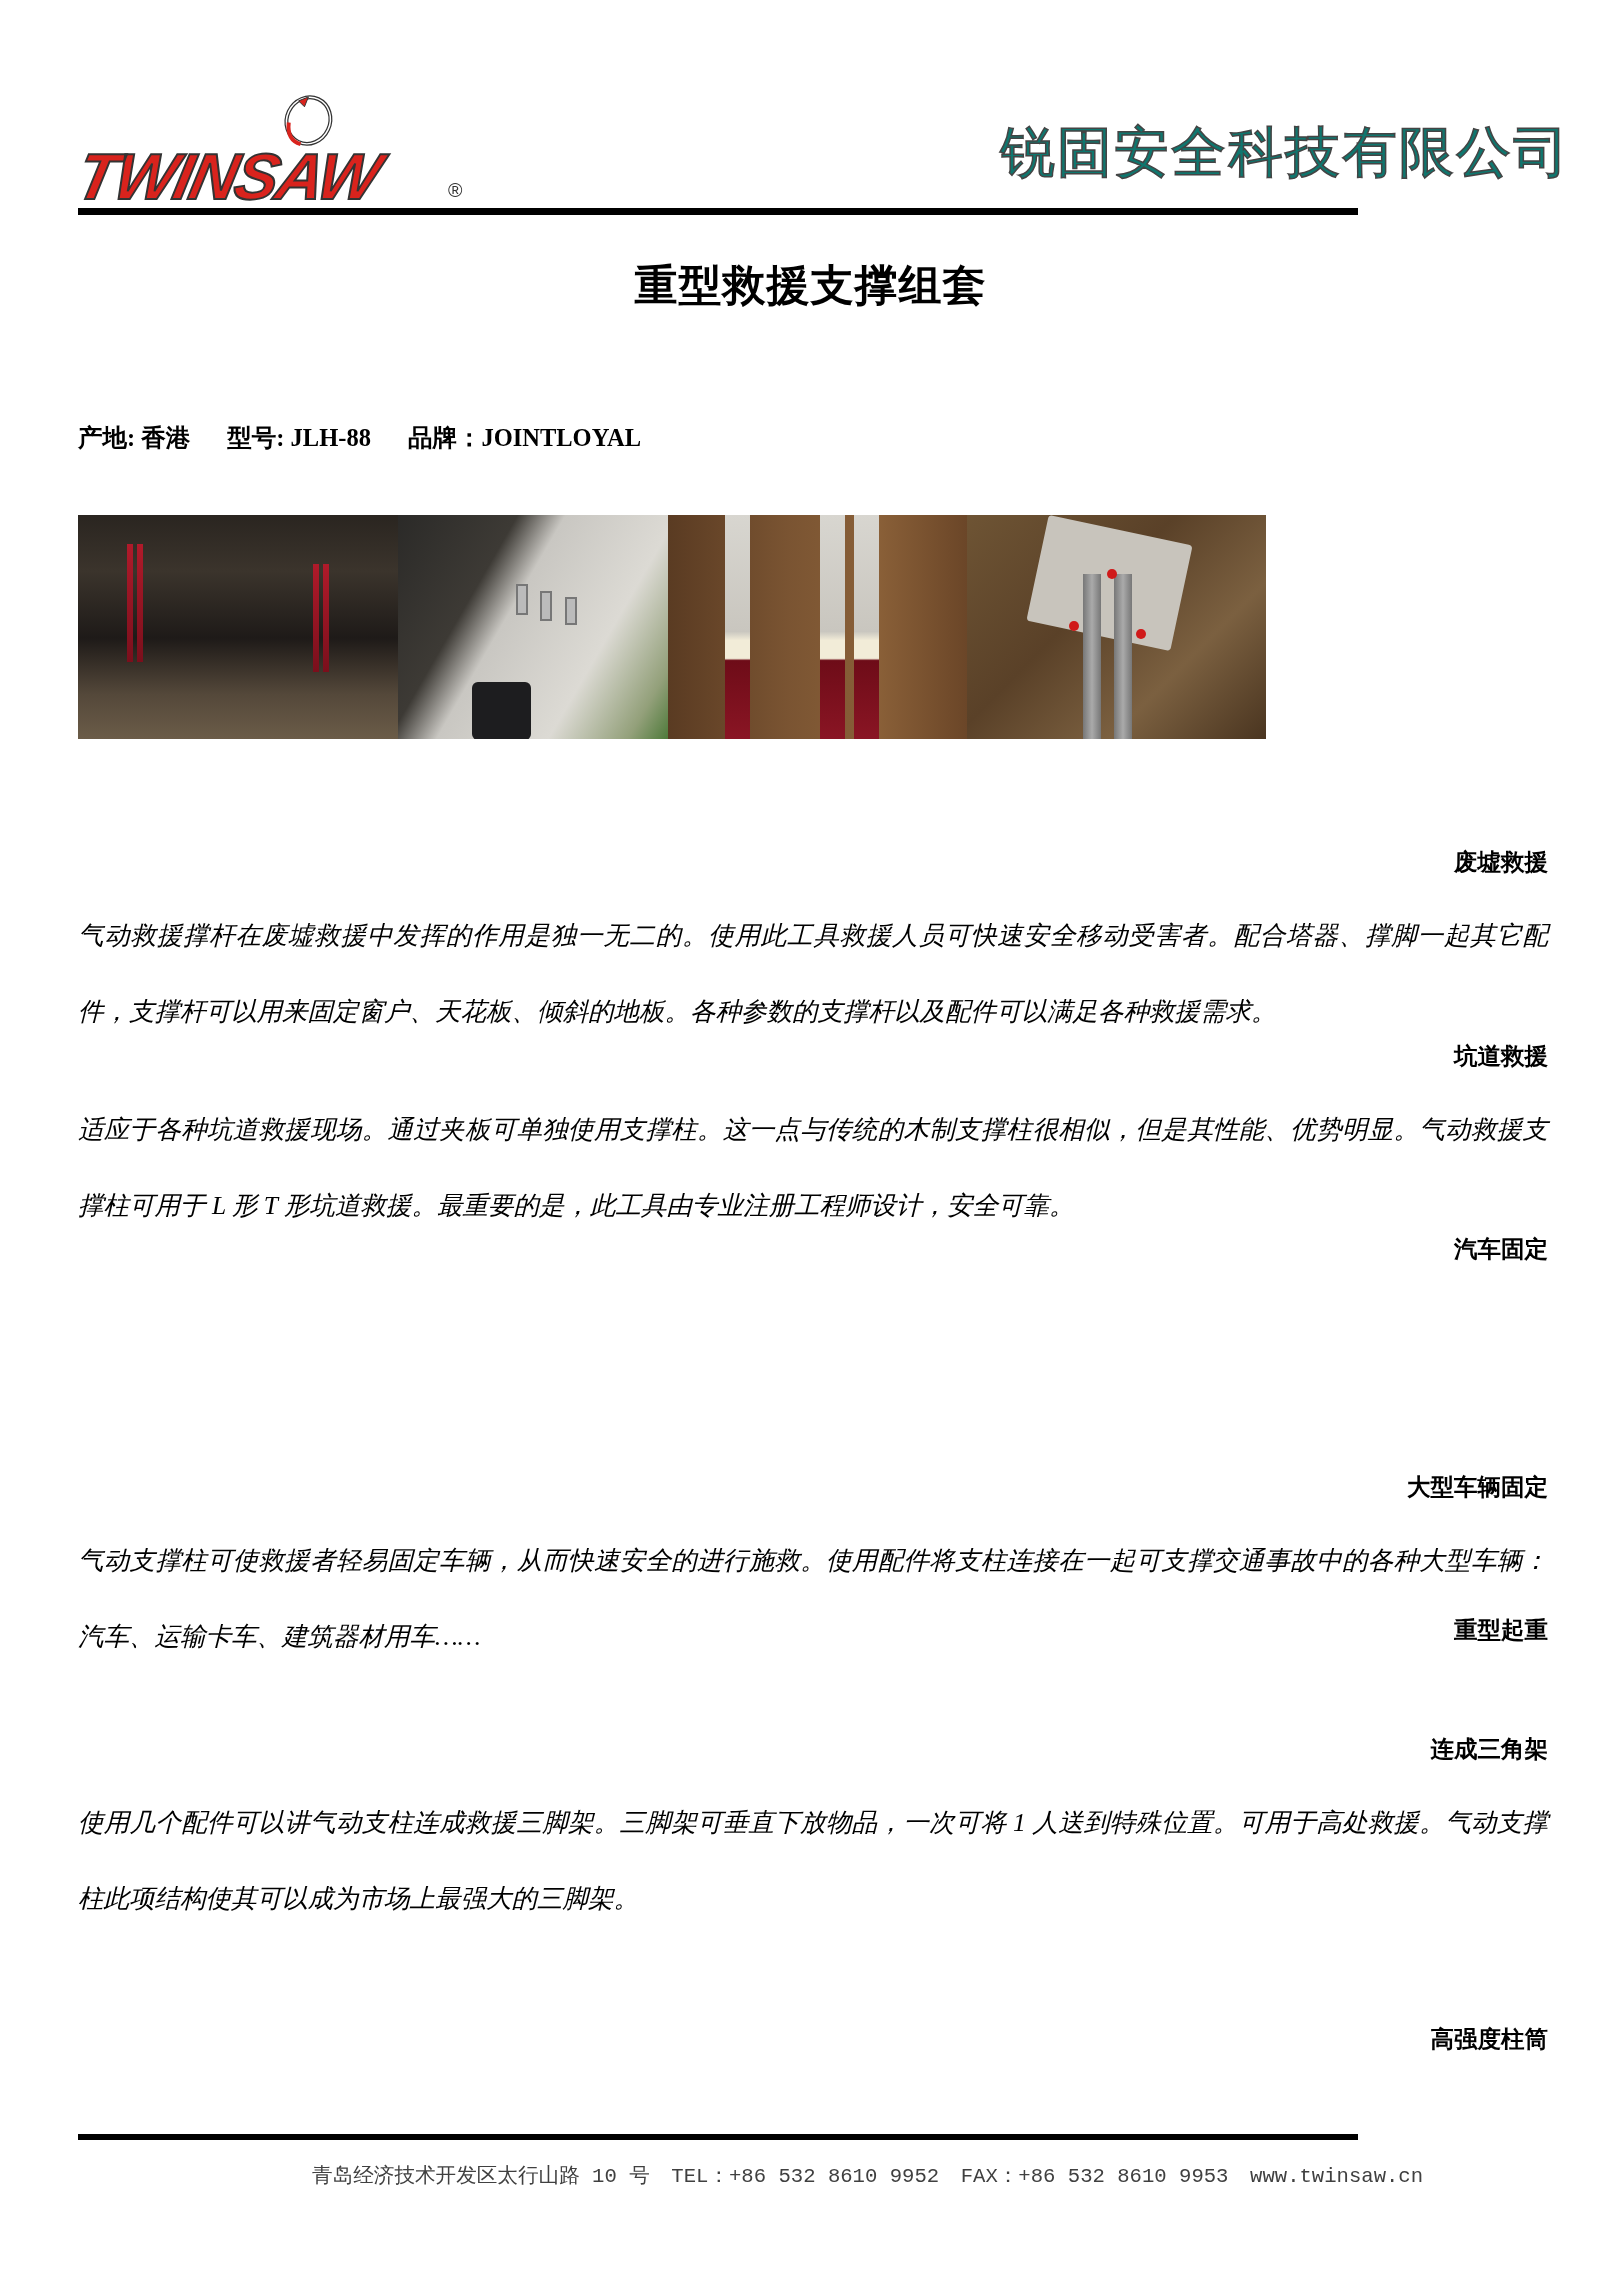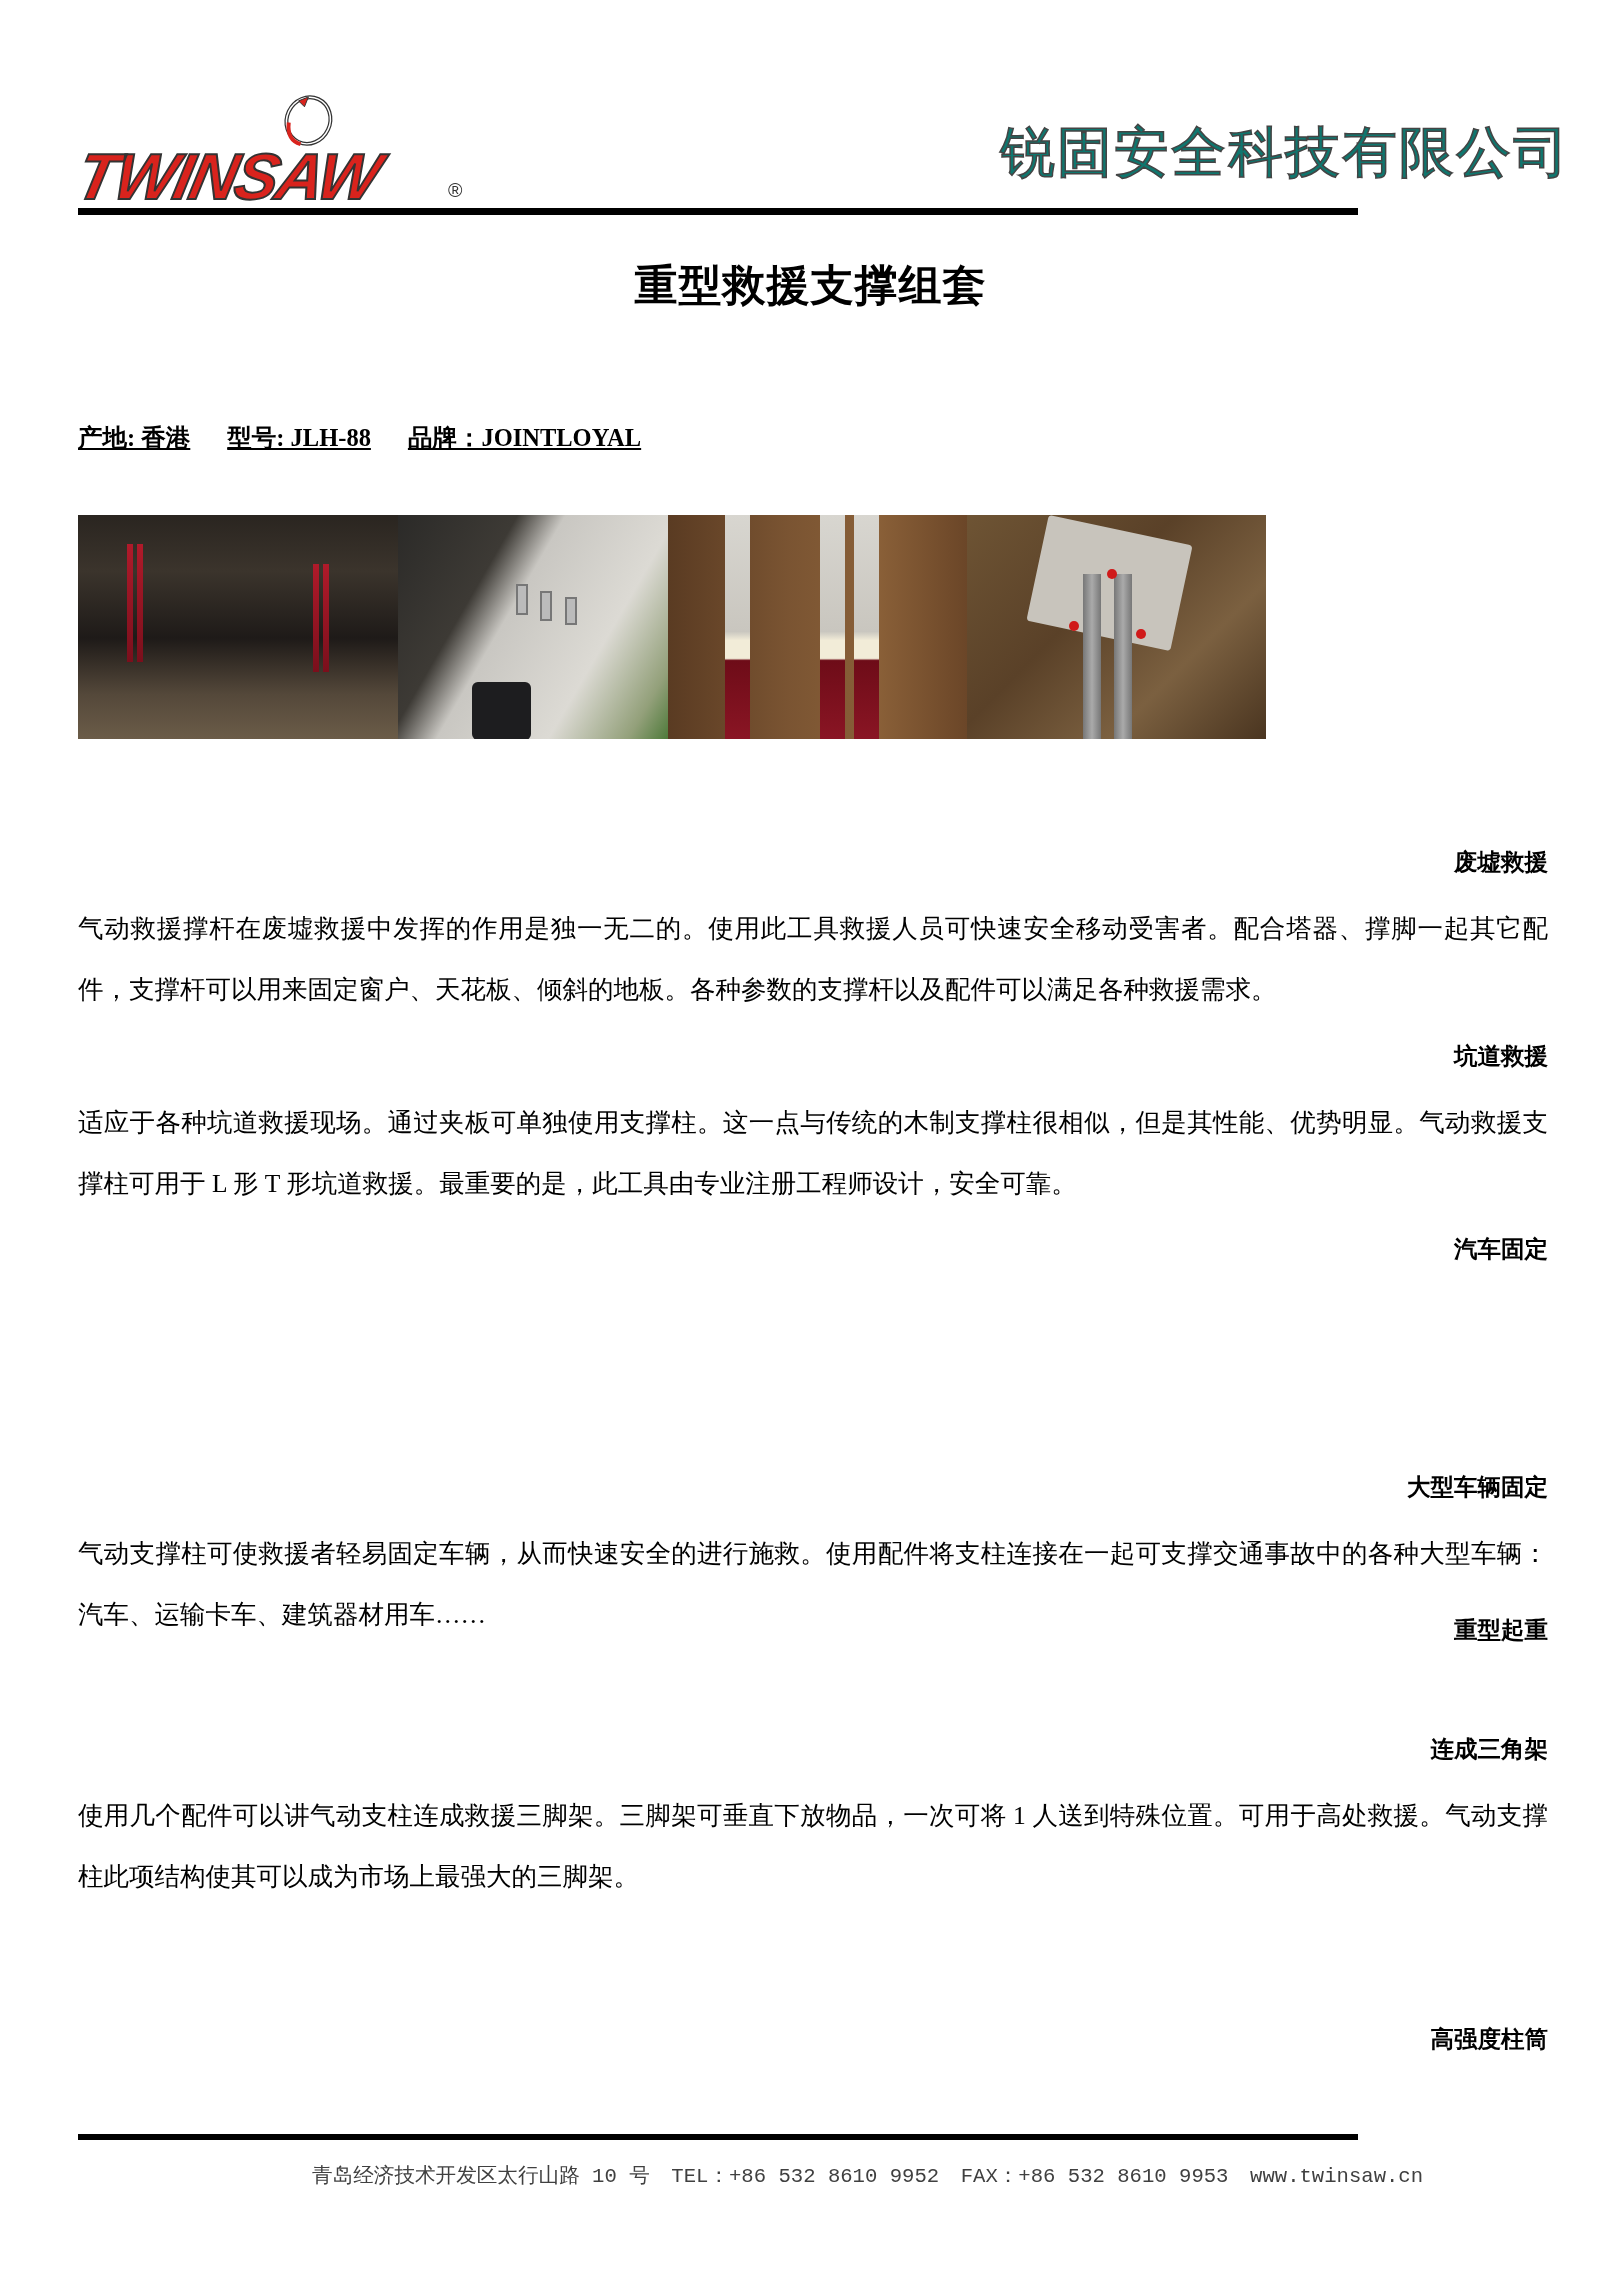--- a/index.html
+++ b/index.html
@@ -15,41 +15,41 @@
   .logo-reg { position: absolute; left: 370px; top: 86px; font-family: "Liberation Sans", sans-serif;
               font-size: 19.6px; color: #333; }
   .logo-ring { position: absolute; left: 191px; top: 0; }
   .company { right: 51px; top: 125px; font-family: "DejaVu Sans", sans-serif; font-size: 55px;
              color: #0f766e; -webkit-text-stroke: 1.5px #444; letter-spacing: 2px; line-height: 1; }
   .rule-top { left: 78px; top: 208px; width: 1280px; height: 6.9px; background: #000; }
 
   .title { left: 0; width: 1621px; top: 257px; text-align: center; font-family: "DejaVu Sans", sans-serif;
            font-weight: bold; font-size: 43px; letter-spacing: 1px; }
 
-  .meta { left: 78px; top: 421px; font-size: 24.5px; font-weight: bold; white-space: pre; text-decoration: underline; }
+  .meta { left: 78px; top: 421px; font-size: 24.5px; font-weight: bold; white-space: pre; }
   .meta span { margin-right: 37px; }
 
   
   .photos { left: 78px; top: 515px; width: 1188px; height: 224px; display: flex; }
   .photo { height: 100%; position: relative; overflow: hidden; }
   .p1 { width: 320px; background:
         linear-gradient(180deg, #2a2520 0%, #3b342c 25%, #1e1a18 55%, #54483a 80%, #6b5c48 100%); }
   .p1 .pole { position:absolute; width:5.9px; background: linear-gradient(#b01a2a,#7a0f1c); }
   .p2 { width: 270px; background: linear-gradient(120deg, #2b2a28 0%, #3d3a35 30%, #c9c7c2 42%, #dcdad4 70%, #93a07a 90%, #4e7a3a 100%); }
   .p3 { width: 300px; background: linear-gradient(90deg, #5a3b22 0%, #7a5432 40%, #8a6038 70%, #6b4628 100%); }
   .p3 .tube { position:absolute; top:0; bottom:0; width:25.5px;
               background: linear-gradient(180deg, #d8d6d0 0%, #c9c6bf 52%, #f2ecd8 56%, #f2ecd8 64%, #6e0c18 65%, #8a1524 100%); }
   .p4 { width: 299px; background: linear-gradient(135deg, #6e5434 0%, #5a4128 40%, #7b6040 70%, #4a3520 100%); }
   .p4 .plate { position:absolute; left:69px; top:13.7px; width:147px; height:108px; background:#c8c4bc; transform: rotate(12deg); border-radius:3.9px; }
   .p4 .rod { position:absolute; top:59px; bottom:0; width:17.6px; background: linear-gradient(90deg,#777,#aaa,#777); }
 
   
   .sec { left: 78px; width: 1470px; }
   .sec-h { font-family: "DejaVu Sans", sans-serif; font-weight: bold; font-size: 23.5px; height: 35px; line-height: 35px; text-align: right; }
-  .sec-p { font-size: 25.5px; line-height: 61px; text-align: justify; margin-top: 17.6px; }
+  .sec-p { font-size: 25.5px; line-height: 76px; text-align: justify; margin-top: 17.6px; font-style: italic; }
 
   .rule-bot { left: 78px; top: 2134px; width: 1280px; height: 5.9px; background: #000; }
   .footer { left: 312px; top: 2161px; font-family: "Liberation Mono", monospace; font-size: 20.6px; white-space: pre; color: #404040; }
   .footer span { margin-right: 21.6px; }
 </style>
 </head>
 <body>
 
 <div class="abs logo">
   <svg class="logo-ring" width="69" height="59" viewBox="0 0 70 60">

